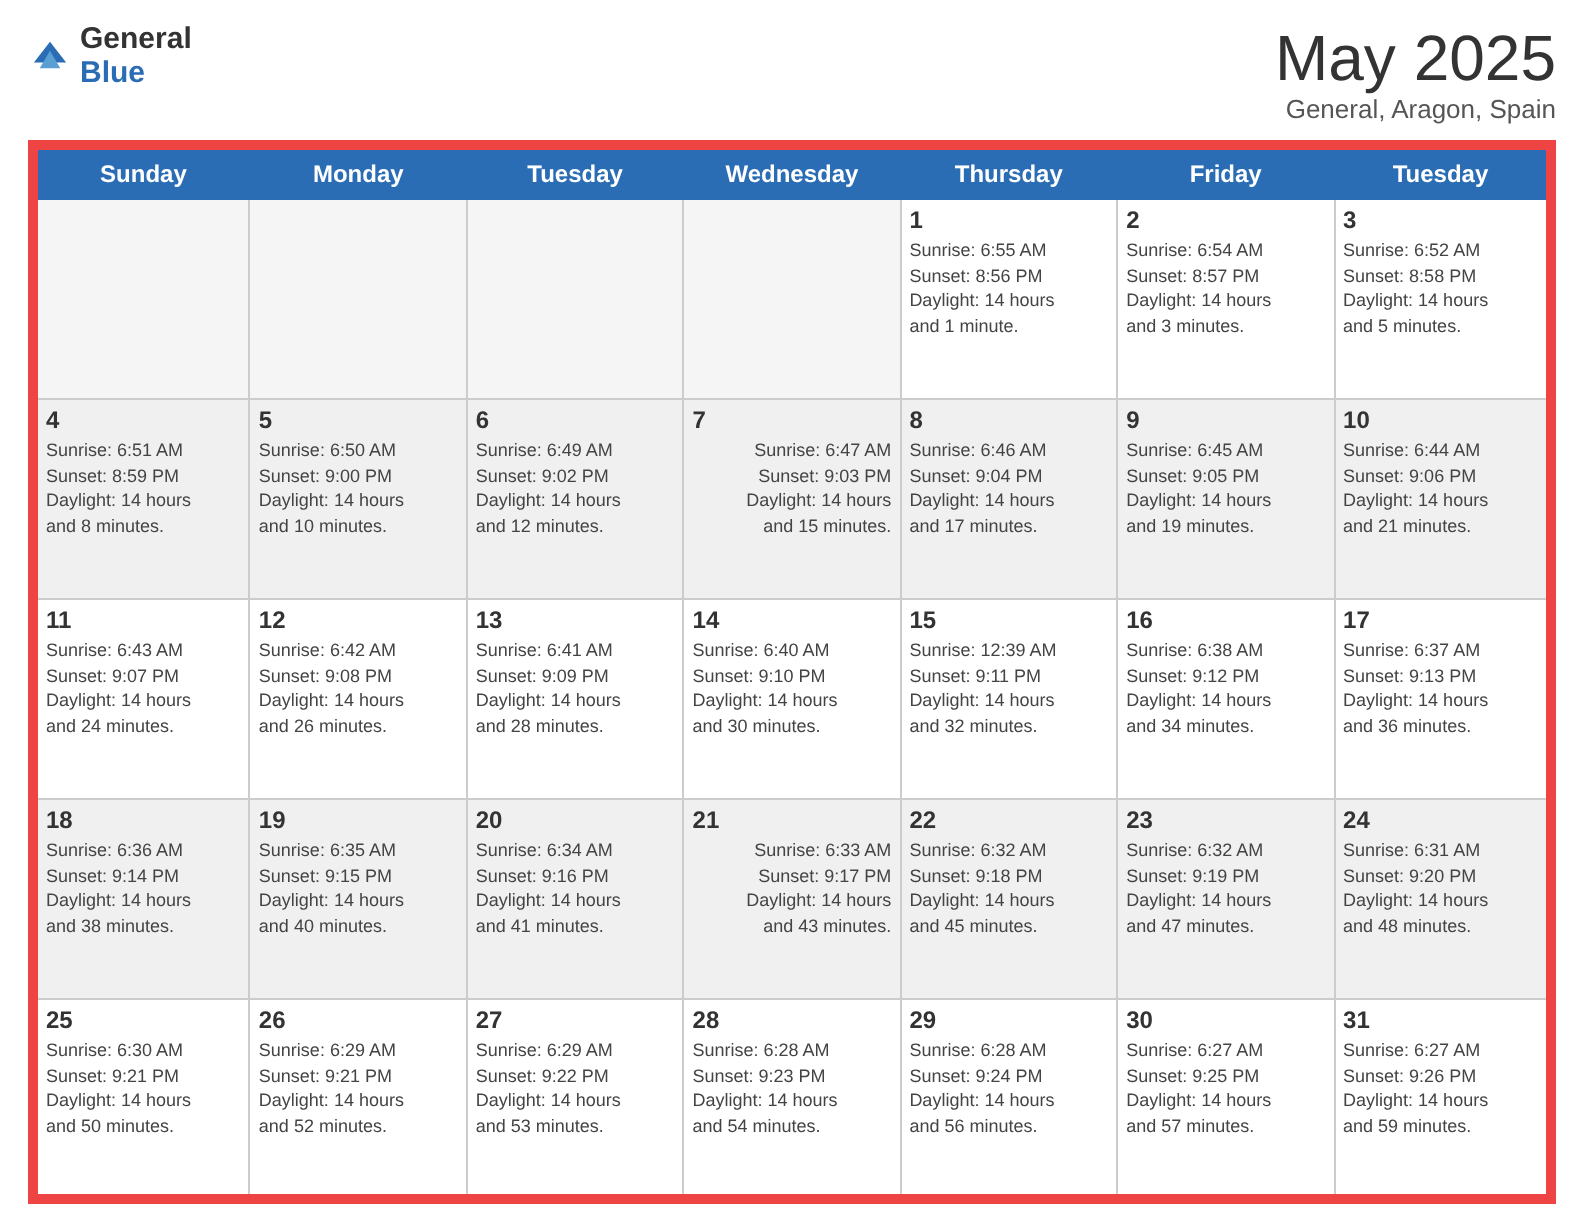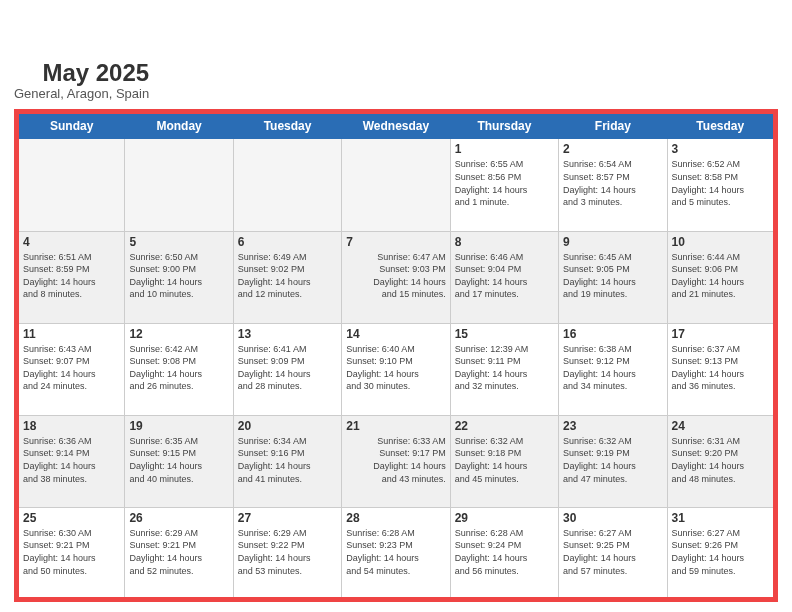--- a/index.html
+++ b/index.html
@@ -44,25 +44,24 @@
       color: #2a6db5;
     }
     .logo-icon {
       width: 22px;
       height: 22px;
     }
     .title-block {
       text-align: right;
     }
     .title-month {
-      font-size: 24px;
-      font-weight: bold;
+      font-size: 32px;
+      font-weight: normal;
       color: #333;
       line-height: 1.1;
-      margin-top: 48px;
     }
     .title-location {
       font-size: 13px;
       color: #555;
     }
     .calendar {
       flex: 1;
       border: 5px solid #ef4444;
       border-collapse: collapse;
       width: 100%;
@@ -103,20 +102,30 @@
       font-size: 9px;
       color: #444;
       line-height: 1.4;
     }
   </style>
 </head>
 <body>
 
 <div class="page">
   <div class="header">
+    <div class="logo">
+      <svg class="logo-icon" viewBox="0 0 30 30" xmlns="http://www.w3.org/2000/svg">
+        <polygon points="15,4 26,18 4,18" fill="#2a6db5"></polygon>
+        <polygon points="15,10 22,22 8,22" fill="#5a9fd4"></polygon>
+      </svg>
+      <div class="logo-text">
+        <span class="logo-general">General</span>
+        <span class="logo-blue">Blue</span>
+      </div>
+    </div>
     <div class="title-block">
       <div class="title-month">May 2025</div>
       <div class="title-location">General, Aragon, Spain</div>
     </div>
   </div>
 
   <table class="calendar">
     <thead>
       <tr>
       <th>Sunday</th>

